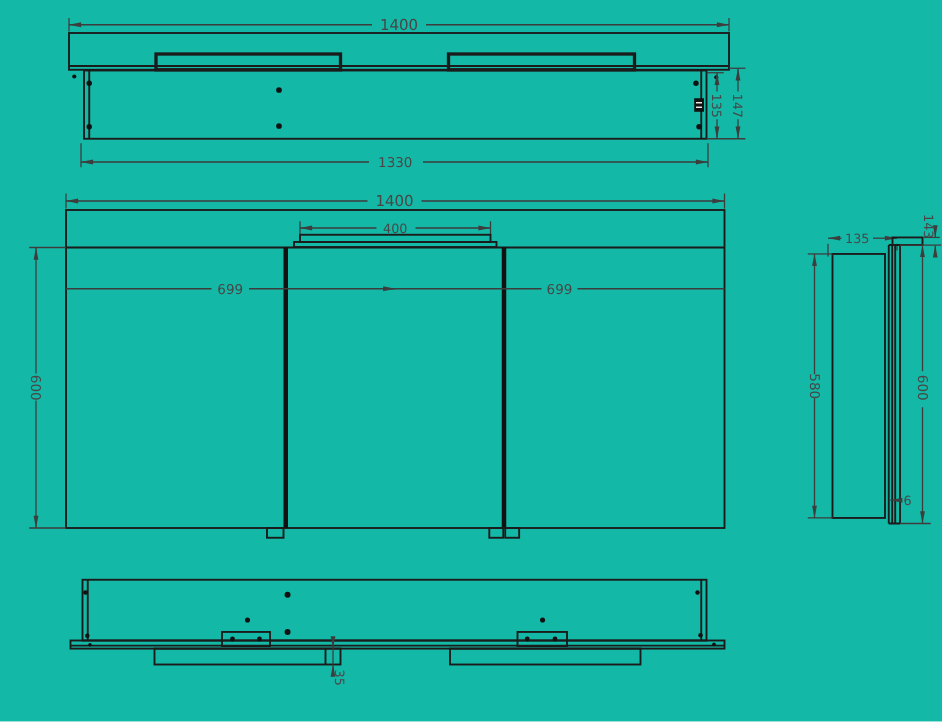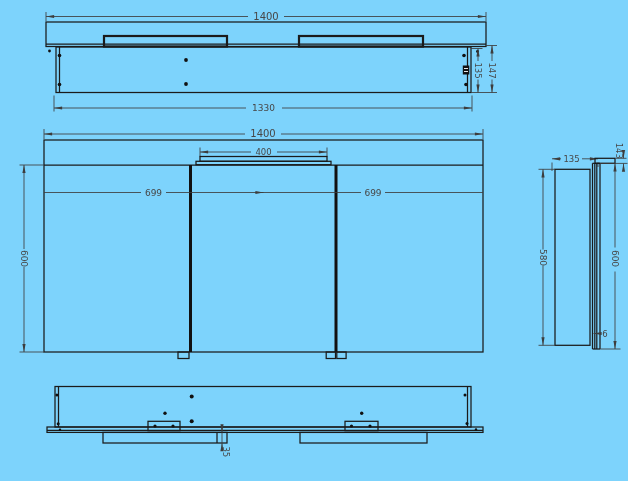--- a/index.html
+++ b/index.html
@@ -1,16 +1,16 @@
 <!DOCTYPE html>
 <html><head>
 <meta charset="utf-8">
 <style>
   html,body{margin:0;padding:0;background:#ffffff;}
-  .page{width:628px;height:481px;background:#7dd3fc;position:relative;overflow:hidden;}
+  .page{width:628px;height:481px;background:#14b8a6;position:relative;overflow:hidden;}
   svg{display:block;}
   svg text{
     font-family:"DejaVu Sans","Liberation Sans",sans-serif;
     fill:#474747;
     font-size:9px;
   }
   .t-big{font-size:10px;}
   .t-sm{font-size:8.5px;}
   .geo{stroke:#1b1b1b;stroke-width:1.25;fill:none;}
   .geo2{stroke:#1b1b1b;stroke-width:2.2;fill:none;}

